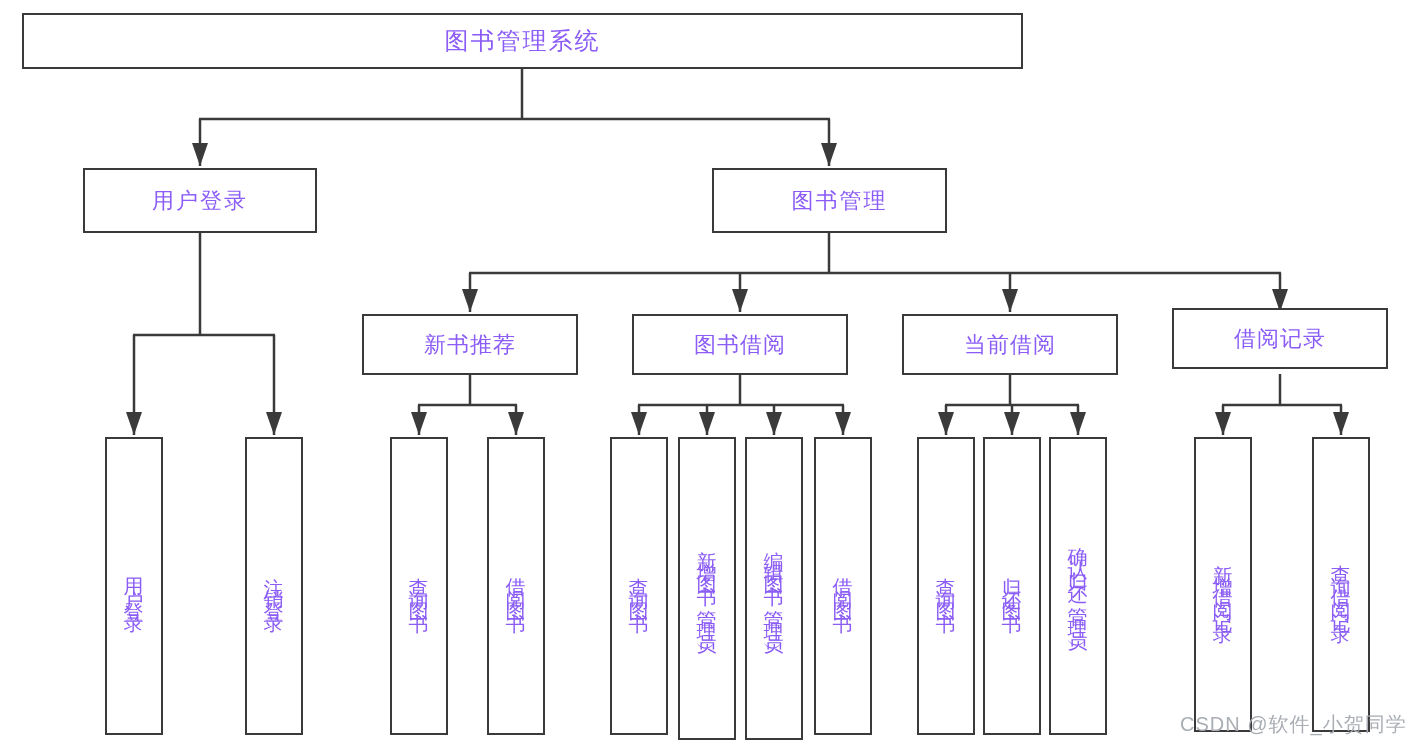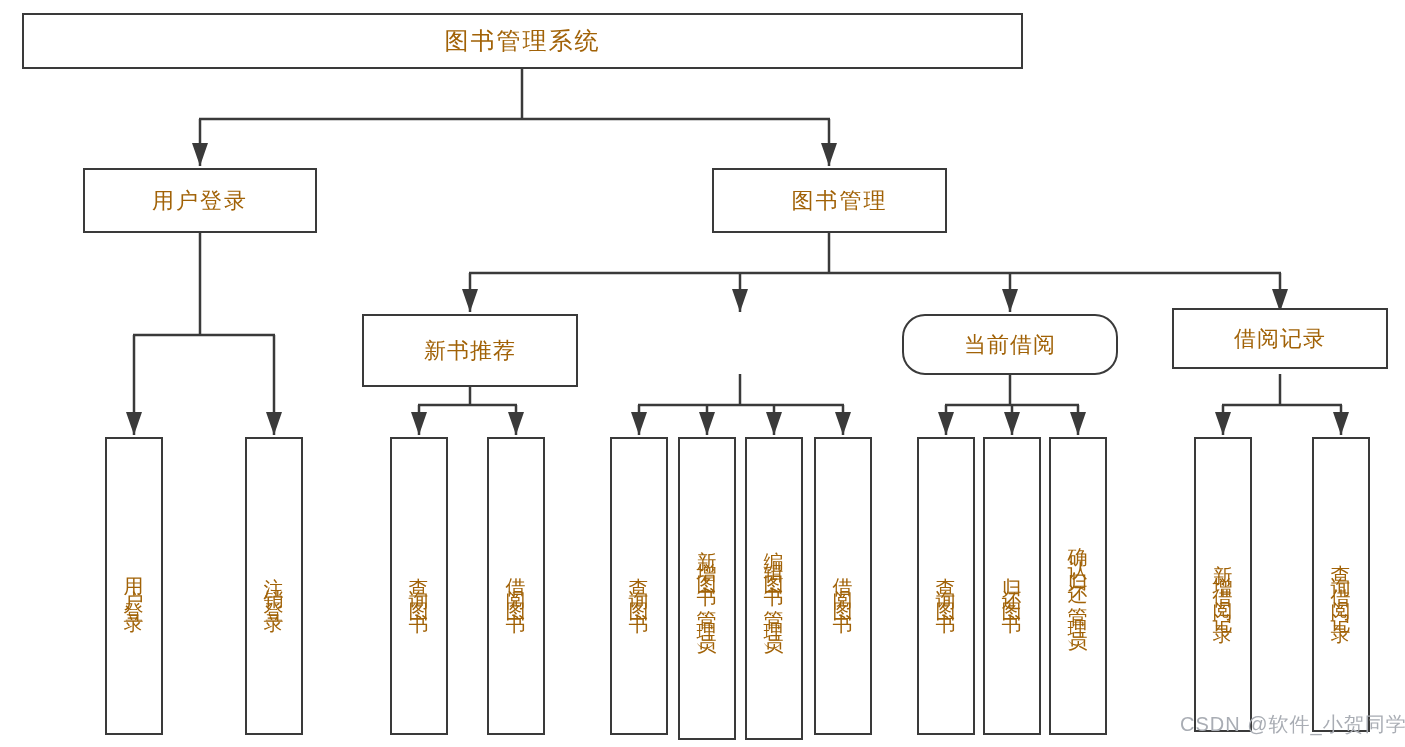--- a/index.html
+++ b/index.html
@@ -28,21 +28,21 @@
     stroke-width: 2.5;
   }
   .node {
     position: absolute;
     box-sizing: border-box;
     border: 2px solid #3a3a3a;
     background: #ffffff;
     display: flex;
     align-items: center;
     justify-content: center;
-    color: #a16207;
+    color: #8b5cf6;
   }
   .node.root  { font-size: 24px; letter-spacing: 2px; }
   .node.lvl2  { font-size: 22px; letter-spacing: 2px; }
   .node.lvl3  { font-size: 22px; letter-spacing: 1px; }
   .node.leaf  { font-size: 20px; }
   .node.leaf span {
     writing-mode: vertical-rl;
     text-orientation: mixed;
     letter-spacing: 12px;
     line-height: 1;
@@ -109,22 +109,23 @@
     <line x1="1222" y1="405" x2="1342" y2="405"></line>
     <line x1="1223" y1="405" x2="1223" y2="435" marker-end="url(#arw)"></line>
     <line x1="1341" y1="405" x2="1341" y2="435" marker-end="url(#arw)"></line>
   </svg>
 
   <div class="node root" style="left:22px; top:13px; width:1001px; height:56px;">图书管理系统</div>
 
   <div class="node lvl2" style="left:83px; top:168px; width:234px; height:65px;">用户登录</div>
   <div class="node lvl2" style="left:712px; top:168px; width:235px; height:65px;padding-left:20px;">图书管理</div>
 
-  <div class="node lvl3" style="left:362px; top:314px; width:216px; height:73px;">新书推荐</div>
-  <div class="node lvl3" style="left:902px; top:314px; width:216px; height:61px;border-radius:23px;">当前借阅</div>
+  <div class="node lvl3" style="left:362px; top:314px; width:216px; height:61px;">新书推荐</div>
+  <div class="node lvl3" style="left:632px; top:314px; width:216px; height:61px;">图书借阅</div>
+  <div class="node lvl3" style="left:902px; top:314px; width:216px; height:61px;">当前借阅</div>
   <div class="node lvl3" style="left:1172px; top:308px; width:216px; height:61px;">借阅记录</div>
 
   <div class="node leaf" style="left:105px; top:437px; width:58px; height:298px;">
     <span>用户登录</span>
   </div>
   <div class="node leaf" style="left:245px; top:437px; width:58px; height:298px;">
     <span>注销登录</span>
   </div>
 
   <div class="node leaf" style="left:390px; top:437px; width:58px; height:298px;">

